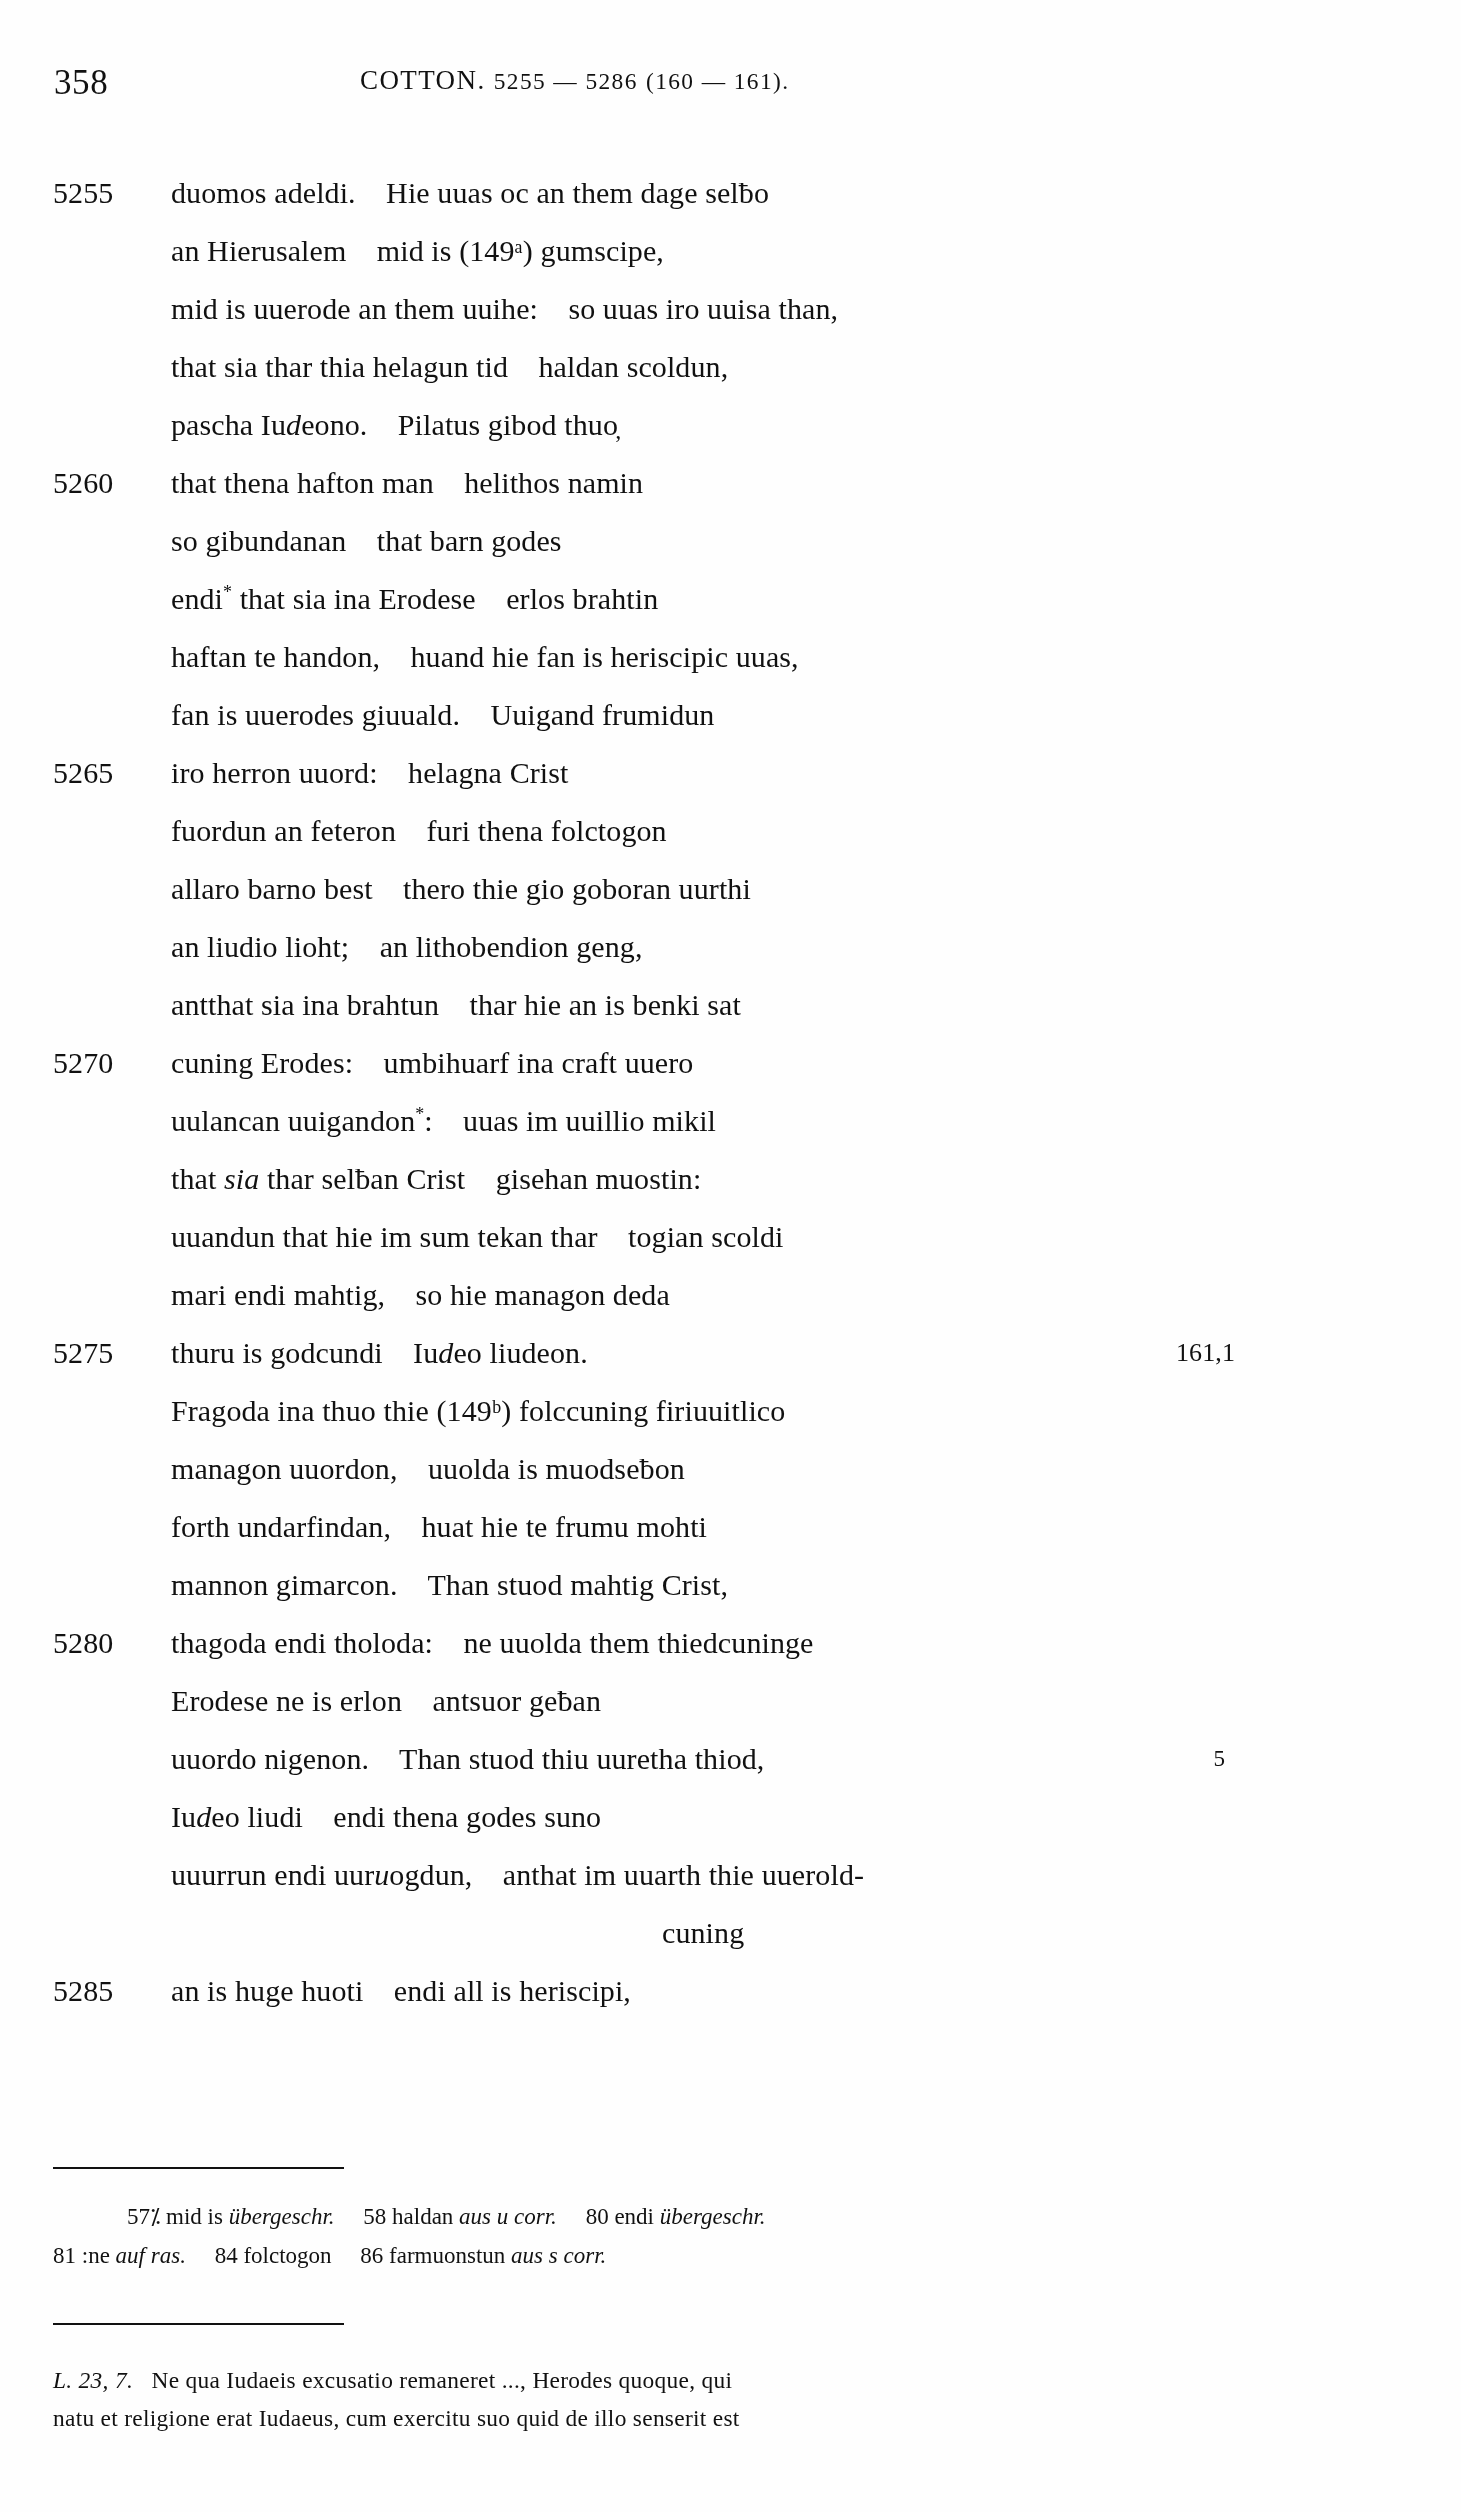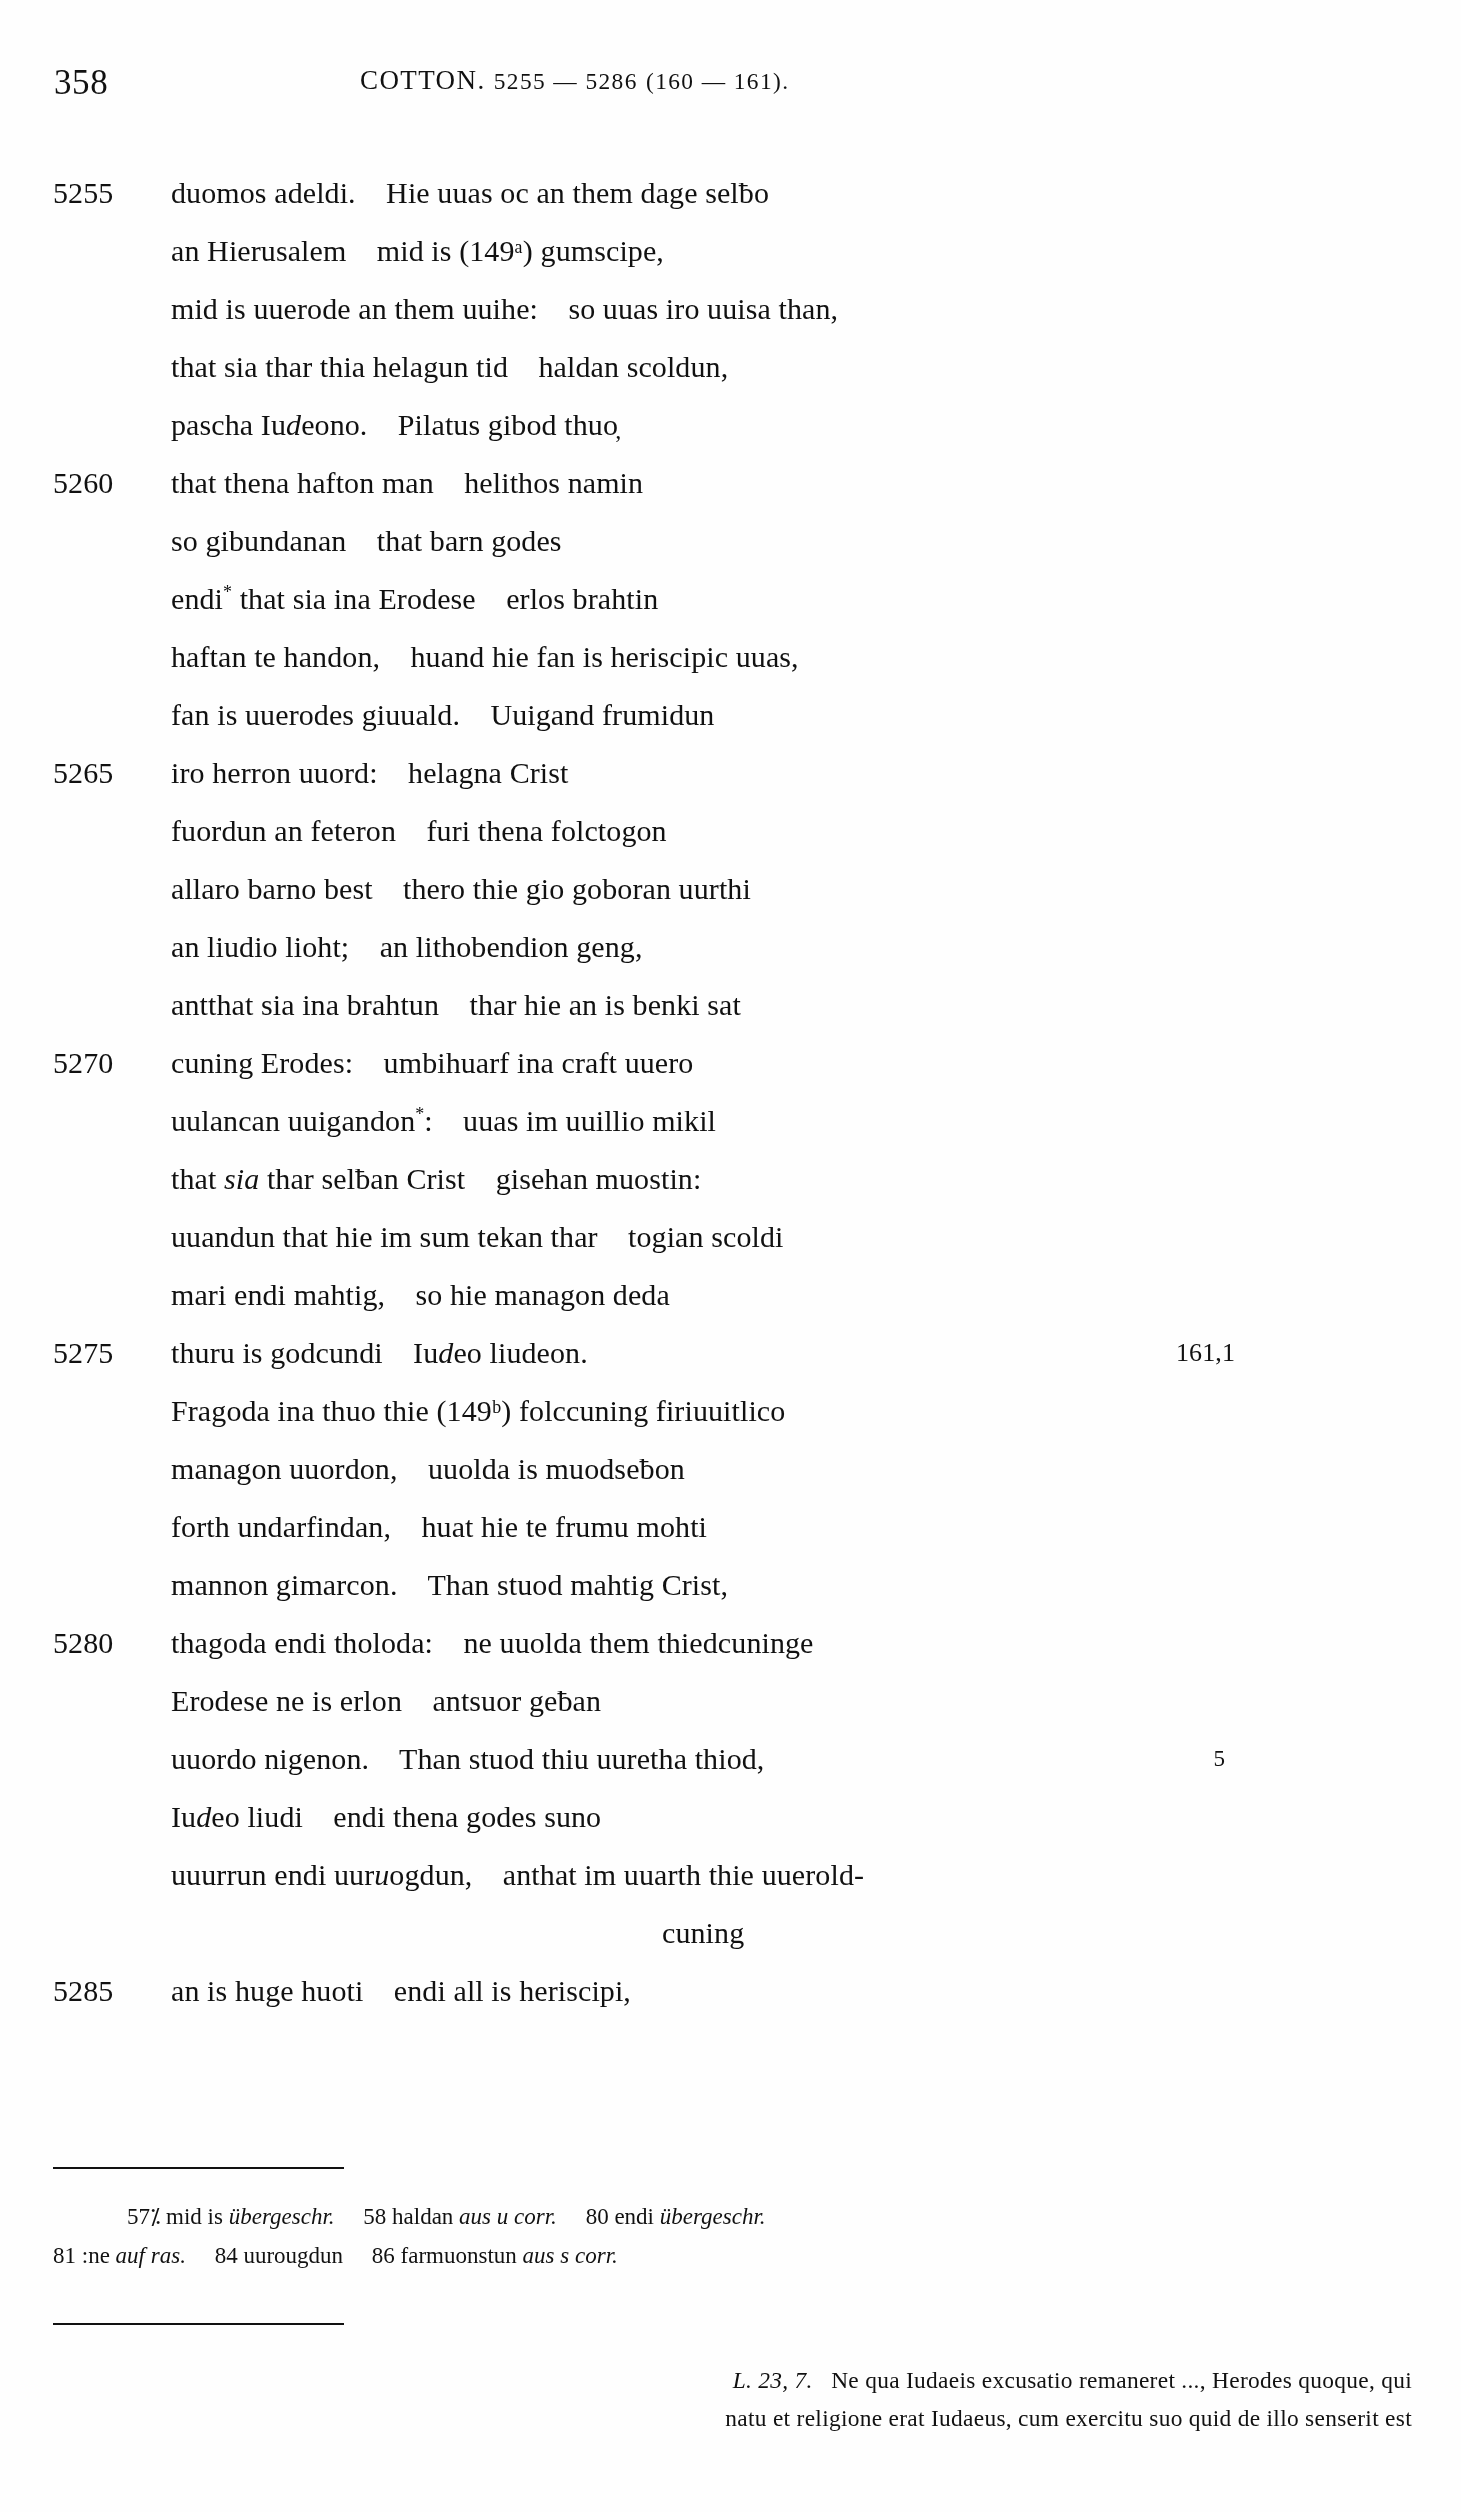--- a/index.html
+++ b/index.html
@@ -136,21 +136,20 @@
 
   .source {
     position: absolute;
     left: 53px;
     top: 2361px;
     width: 1359px;
     font-size: 23.4px;
     line-height: 38px;
     white-space: pre-wrap;
     letter-spacing: 0.3px;
-    text-align: right;
   }
   .source i { font-style: italic; }
   .source .ital-ref { font-style: italic; }
 </style>
 </head>
 <body>
 
 <div class="page">
 
   <div class="runhead">
@@ -192,21 +191,21 @@
       <div class="vline"><span class="lnum"></span><span class="vtext">Iu<i class="it">d</i>eo liudi    endi thena godes suno</span></div>
       <div class="vline"><span class="lnum"></span><span class="vtext">uuurrun endi uur<i class="it">u</i>ogdun,    anthat im uuarth thie uuerold-</span></div>
       <div class="vline"><span class="lnum"></span><span class="vtext indent-deep">cuning</span></div>
       <div class="vline"><span class="lnum">5285</span><span class="vtext">an is huge huoti    endi all is heriscipi,</span></div>
     </div>
 
   <div class="rule rule-1"></div>
 
   <div class="app">
     <div class="app-line l1"><span id="app1"><span>57⁒</span> <span>mid is</span> <i>übergeschr.</i><span style="letter-spacing:0">&nbsp;&nbsp;&nbsp;&nbsp;&nbsp;</span><span>58</span> <span>haldan</span> <i>aus u corr.</i><span style="letter-spacing:0">&nbsp;&nbsp;&nbsp;&nbsp;&nbsp;</span><span>80</span> <span>endi</span> <i>übergeschr.</i></span></div>
-    <div class="app-line l2"><span id="app2"><span>81</span> <span>:ne</span> <i>auf ras.</i><span style="letter-spacing:0">&nbsp;&nbsp;&nbsp;&nbsp;&nbsp;</span><span>84</span> <span>uurougdun</span><span style="letter-spacing:0">&nbsp;&nbsp;&nbsp;&nbsp;&nbsp;</span><span>86</span> <span>farmuonstun</span> <i>aus s corr.</i></span></div>
+    <div class="app-line l2"><span id="app2"><span>81</span> <span>:ne</span> <i>auf ras.</i><span style="letter-spacing:0">&nbsp;&nbsp;&nbsp;&nbsp;&nbsp;</span><span>84</span> <span>folctogon</span><span style="letter-spacing:0">&nbsp;&nbsp;&nbsp;&nbsp;&nbsp;</span><span>86</span> <span>farmuonstun</span> <i>aus s corr.</i></span></div>
   </div>
 
   <div class="rule rule-2"></div>
 
   <div class="source"><span id="src"><i class="ital-ref">L. 23, 7.</i>&nbsp;&nbsp; <span>Ne qua Iudaeis excusatio remaneret ..., Herodes quoque, qui</span><br><span>natu et religione erat Iudaeus, cum exercitu suo quid de illo senserit est</span></span></div>
 
 </div>
 
 
 </body></html>

